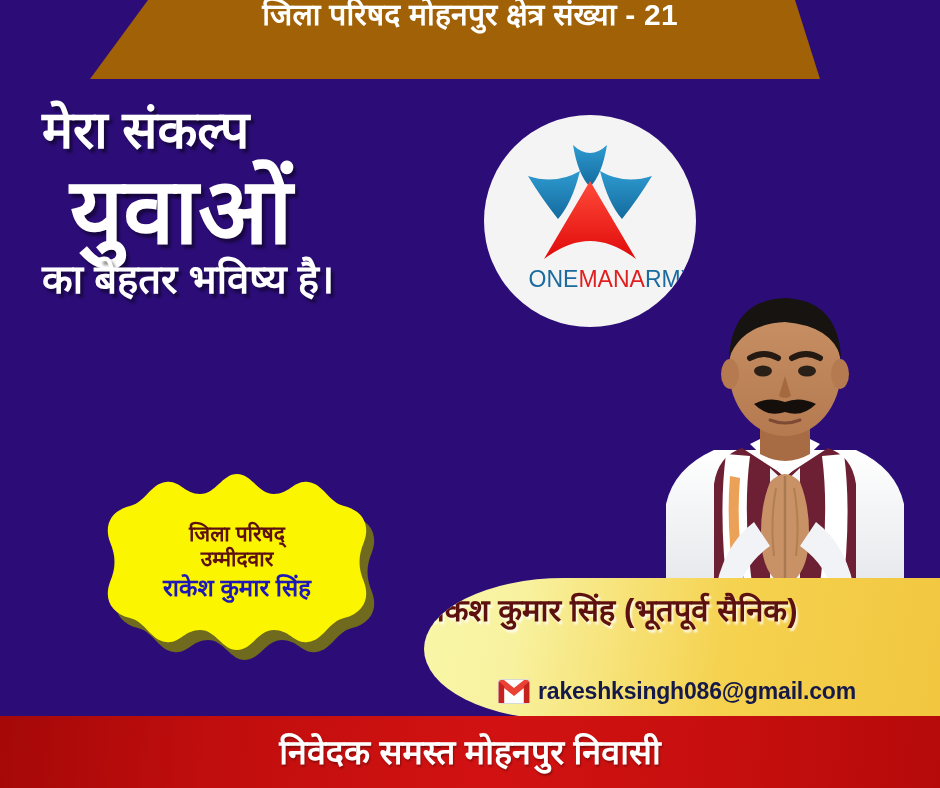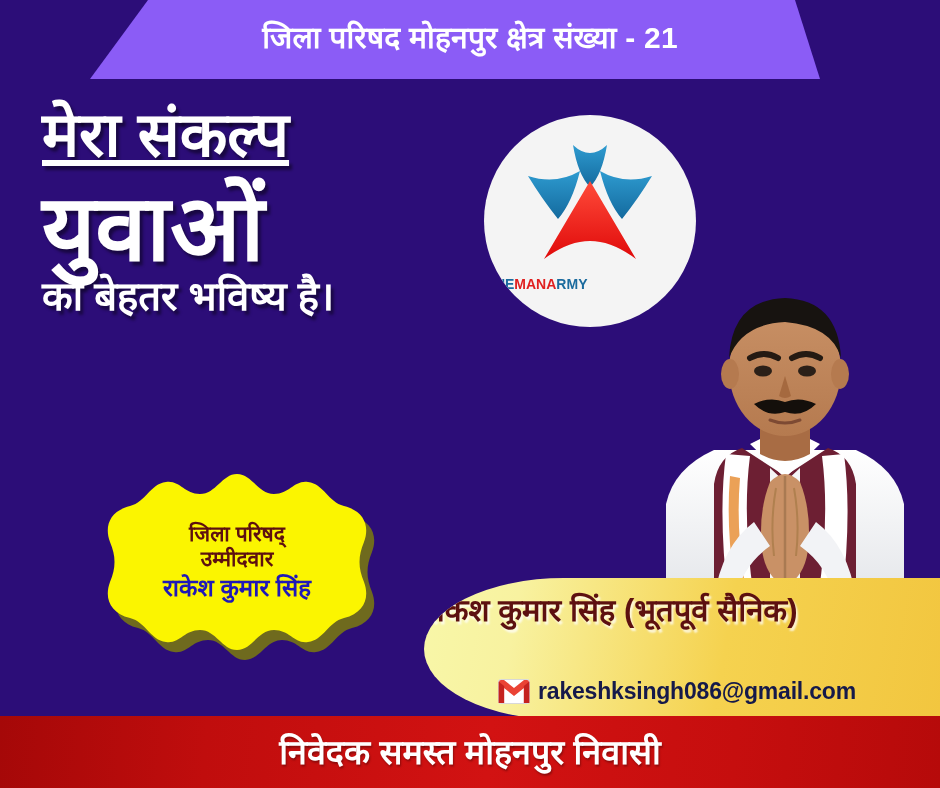--- a/index.html
+++ b/index.html
@@ -16,25 +16,25 @@
     font-family: "Liberation Sans", "DejaVu Sans", sans-serif;
     user-select: none;
   }
 
   
   .top-banner {
     position: absolute;
     left: 0; top: 0;
     width: 940px;
     height: 80px;
-    background: #8b5cf6;
+    background: #a16207;
     clip-path: polygon(148px 0px, 795px 0px, 820px 79px, 90px 79px);
     -webkit-clip-path: polygon(148px 0px, 795px 0px, 820px 79px, 90px 79px);
     display: flex;
-    align-items: center;
+    align-items: flex-start;
     justify-content: center;
     z-index: 5;
   }
   .top-banner-text {
     color: #ffffff;
     font-size: 30px;
     font-weight: bold;
     letter-spacing: 0.2px;
     text-align: center;
     line-height: 1;
@@ -50,45 +50,45 @@
     width: 560px;
     z-index: 6;
   }
   .hl-line {
     color: #ffffff;
     font-weight: bold;
     text-shadow: 3px 4px 3px rgba(0,0,0,0.45);
     white-space: nowrap;
     line-height: 1.0;
   }
-  .hl-1 { font-size: 62px; margin-bottom: 16px; text-decoration: underline; }
-  .hl-2 { font-size: 92px; margin-bottom: 2px; }
+  .hl-1 { font-size: 52px; margin-bottom: 9px; }
+  .hl-2 { font-size: 92px; margin-bottom: 2px; margin-left: 28px; }
   .hl-3 { font-size: 40px; }
 
   
   .logo-badge {
     position: absolute;
     left: 484px;
     top: 115px;
     width: 212px;
     height: 212px;
     border-radius: 50%;
     background: #f4f4f4;
     z-index: 7;
     overflow: hidden;
   }
   .logo-badge svg { display: block; }
   .logo-wordmark {
     position: absolute;
     left: 0;
     bottom: 36px;
     width: 100%;
-    text-align: left;
-    font-size: 14px;
-    font-weight: bold;
+    text-align: right;
+    font-size: 23px;
+    font-weight: normal;
     letter-spacing: 0px;
     line-height: 1;
   }
   .wm-one  { color: #1b6b9e; }
   .wm-man  { color: #e02020; }
   .wm-a    { color: #e02020; }
   .wm-rmy  { color: #1b6b9e; }
 
   
   .photo-wrap {

